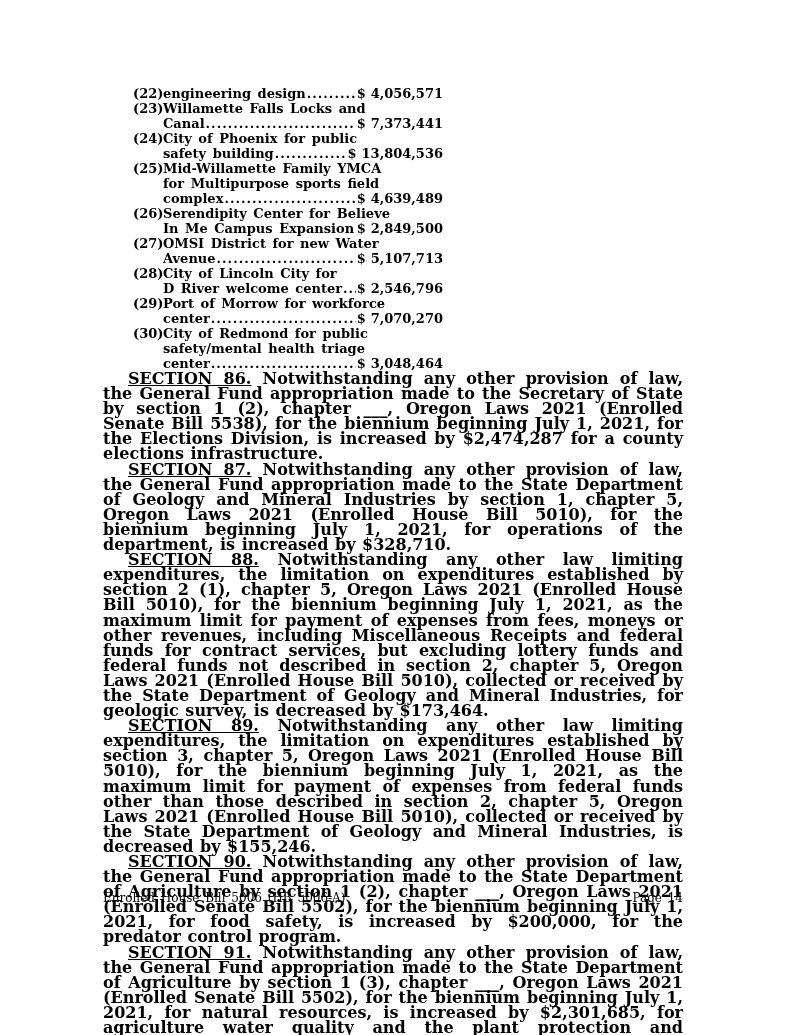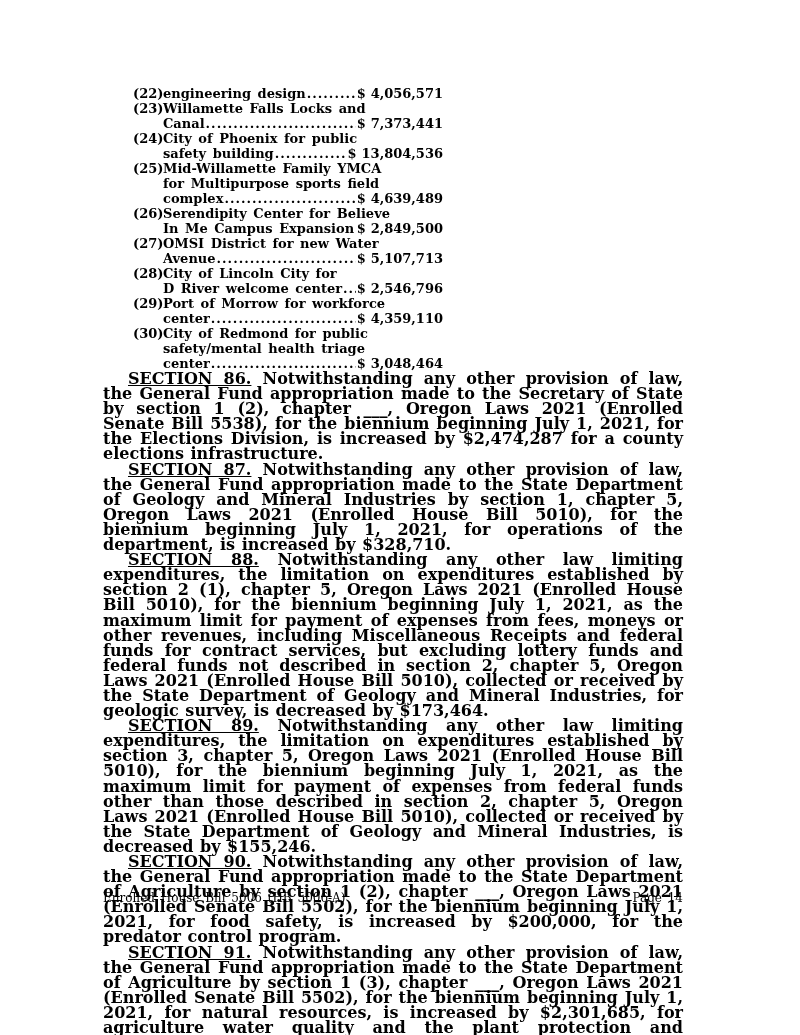--- a/index.html
+++ b/index.html
@@ -169,21 +169,21 @@
       </div>
 
       <div class="appn-item">
         <div class="appn-num">(29)</div>
         <div class="appn-body">
           <div>Port of Morrow for workforce</div>
           <div class="leader-row">
             <span class="leader-text">center</span>
             <span class="dots"></span>
             <span class="dollar">$</span>
-            <span class="amount">4,359,110</span>
+            <span class="amount">7,070,270</span>
           </div>
         </div>
       </div>
 
       <div class="appn-item">
         <div class="appn-num">(30)</div>
         <div class="appn-body">
           <div>City of Redmond for public</div>
           <div>safety/mental health triage</div>
           <div class="leader-row">

